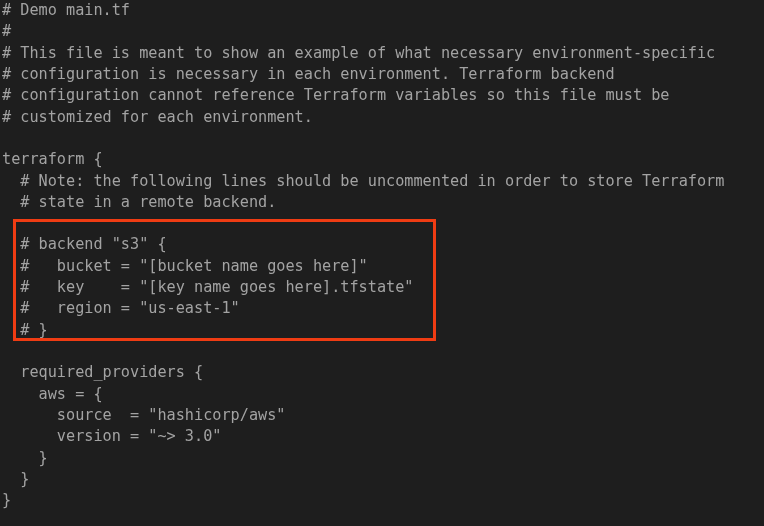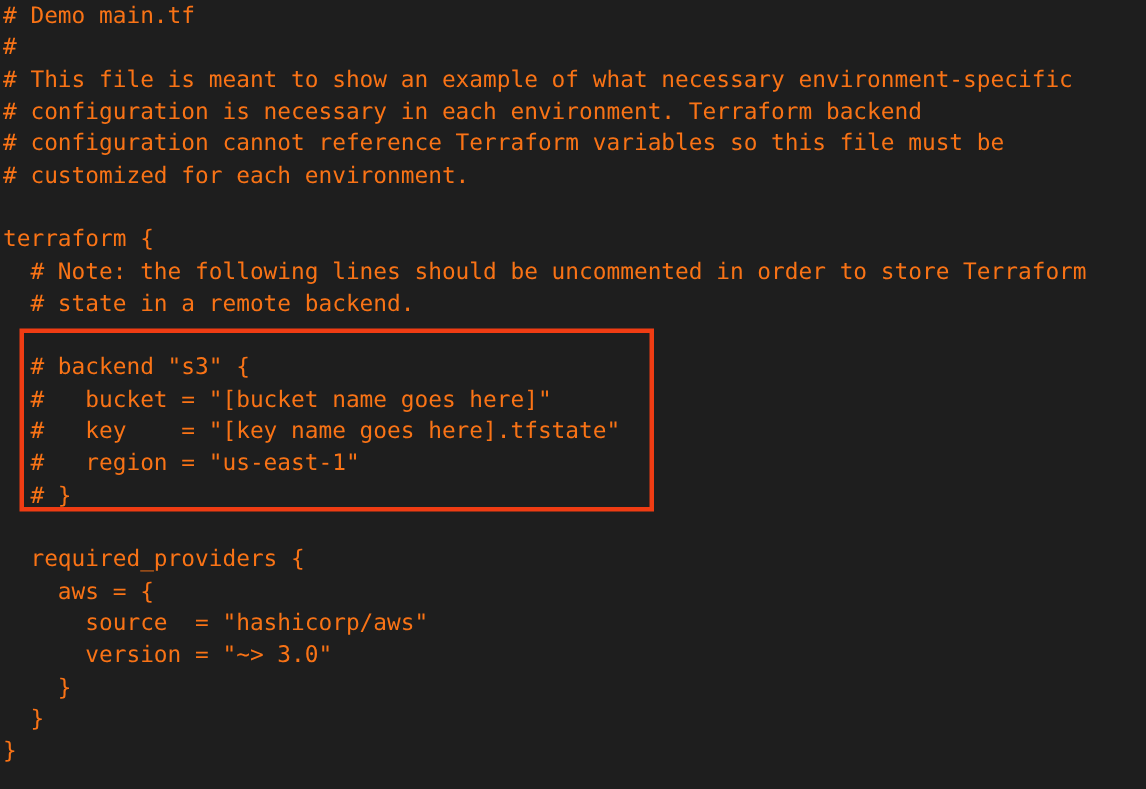--- a/index.html
+++ b/index.html
@@ -21,21 +21,21 @@
     position: absolute;
     left: 2px;
     top: 0px;
     white-space: pre;
     color: #d4d4d4;
     letter-spacing: 0px;
   }
   .ln {
     height: 21.32px;
     white-space: pre;
-    color: #f97316;
+    color: #a3a3a3;
   }
   .ln.blank {
     color: transparent;
   }
   #annotation-box {
     position: absolute;
     box-sizing: border-box;
     border: 3px solid #ef3c13;
     pointer-events: none;
     background: transparent;

